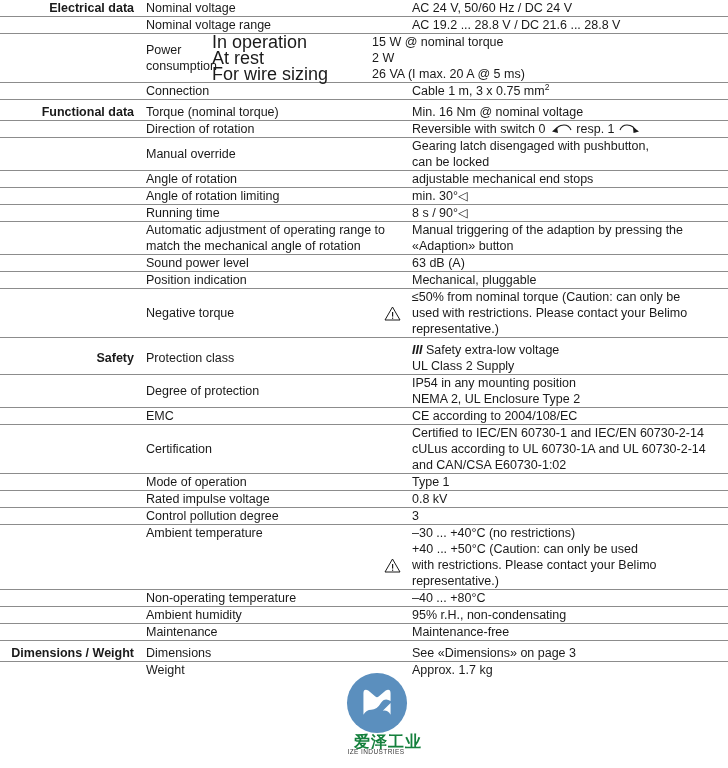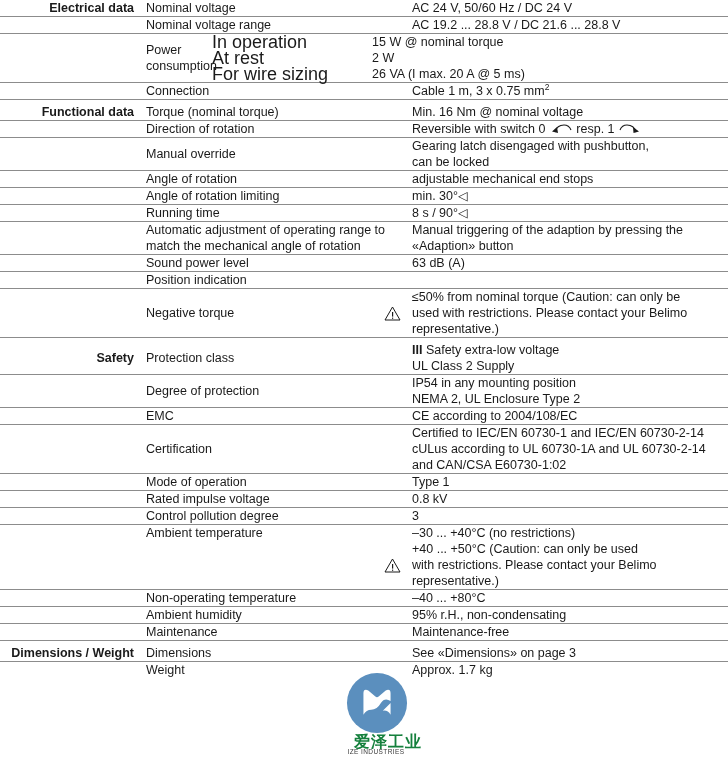--- a/index.html
+++ b/index.html
@@ -131,21 +131,21 @@
     box-sizing: border-box;
     padding-right: 24px;
   }
 
   .line {
     line-height: 16px;
     white-space: nowrap;
   }
 
   sup { font-size: 8.5px; vertical-align: super; line-height: 0; }
-  .b { font-weight: bold; }
+  .b { font-weight: bold; font-style: italic; }
 
   .warn-ico { display: block; }
   .rot-ico { display: inline-block; vertical-align: -2px; margin: 0 1px; }
 
   .blockpad { height: 4px; }
 </style>
 </head>
 <body>
 
 <div class="sheet">
@@ -267,20 +267,21 @@
 
     <div class="row sep">
       <div class="c-section"></div>
       <div class="c-label wide">Sound power level</div>
       <div class="c-value">63 dB (A)</div>
     </div>
 
     <div class="row sep">
       <div class="c-section"></div>
       <div class="c-label wide">Position indication</div>
+      <div class="c-value">Mechanical, pluggable</div>
     </div>
 
     <div class="row sep">
       <div class="c-section"></div>
       <div class="c-label" style="width:232px;flex:0 0 232px;">Negative torque</div>
       <div class="c-warn">
         <svg class="warn-ico" width="17" height="15" viewBox="0 0 17 15">
           <path d="M8.5 1 L16 14 L1 14 Z" fill="none" stroke="#1a1a1a" stroke-width="1"></path>
           <rect x="8" y="6" width="1.2" height="4.6" fill="#1a1a1a"></rect>
           <rect x="8" y="11.6" width="1.2" height="1.2" fill="#1a1a1a"></rect>

